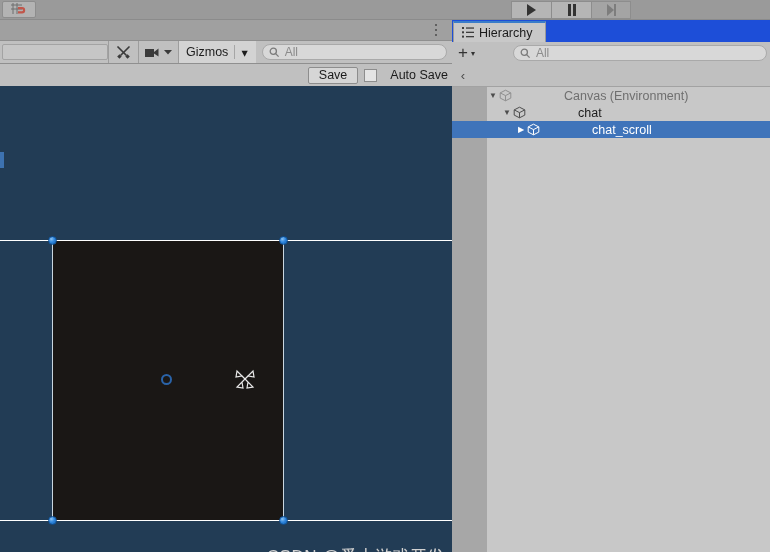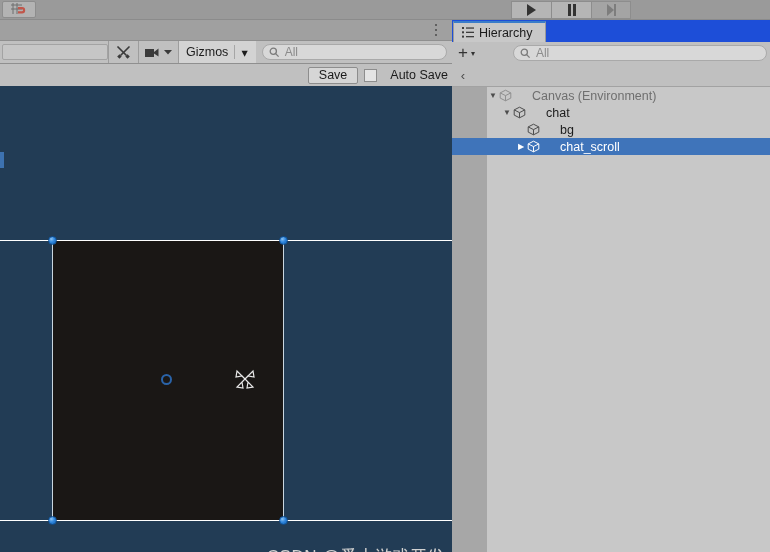--- a/index.html
+++ b/index.html
@@ -351,21 +351,21 @@
   .tree-row.selected { background: #3f74ba; color: #ffffff; }
   .tree-row .twisty {
     width: 12px;
     display: flex;
     align-items: center;
     justify-content: center;
     font-size: 8px;
     color: #4d4d4d;
   }
   .tree-row.selected .twisty { color: #ffffff; }
-  .tree-row .lbl { padding-left: 20px; }
+  .tree-row .lbl { padding-left: 20px; margin-left: 32px; }
   .tree-row.dim { color: #6f6f6f; }
 
   .cube-ico { display: inline-block; width: 13px; height: 13px; }
 
   .panel-border {
     position: absolute;
     left: 452px; top: 20px;
     width: 1px; height: 532px;
     background: #7d7d7d;
   }
@@ -557,30 +557,20 @@
         <span class="twisty">▼</span>
         <svg class="cube-ico" viewBox="0 0 13 13">
           <g fill="none" stroke="#4d4d4d" stroke-width="1">
             <polygon points="6.5,1.2 11.8,3.9 11.8,9.1 6.5,11.8 1.2,9.1 1.2,3.9"></polygon>
             <path d="M1.2 3.9 L6.5 6.6 L11.8 3.9 M6.5 6.6 L6.5 11.8"></path>
           </g>
         </svg>
         <span class="lbl">chat</span>
       </div>
 
-      <div class="tree-row" style="padding-left:63px;">
-        <span class="twisty"></span>
-        <svg class="cube-ico" viewBox="0 0 13 13">
-          <g fill="none" stroke="#4d4d4d" stroke-width="1">
-            <polygon points="6.5,1.2 11.8,3.9 11.8,9.1 6.5,11.8 1.2,9.1 1.2,3.9"></polygon>
-            <path d="M1.2 3.9 L6.5 6.6 L11.8 3.9 M6.5 6.6 L6.5 11.8"></path>
-          </g>
-        </svg>
-        <span class="lbl">bg</span>
-      </div>
 
       <div class="tree-row selected" style="padding-left:63px;">
         <span class="twisty">▶</span>
         <svg class="cube-ico" viewBox="0 0 13 13">
           <g fill="none" stroke="#ffffff" stroke-width="1">
             <polygon points="6.5,1.2 11.8,3.9 11.8,9.1 6.5,11.8 1.2,9.1 1.2,3.9"></polygon>
             <path d="M1.2 3.9 L6.5 6.6 L11.8 3.9 M6.5 6.6 L6.5 11.8"></path>
           </g>
         </svg>
         <span class="lbl">chat_scroll</span>

